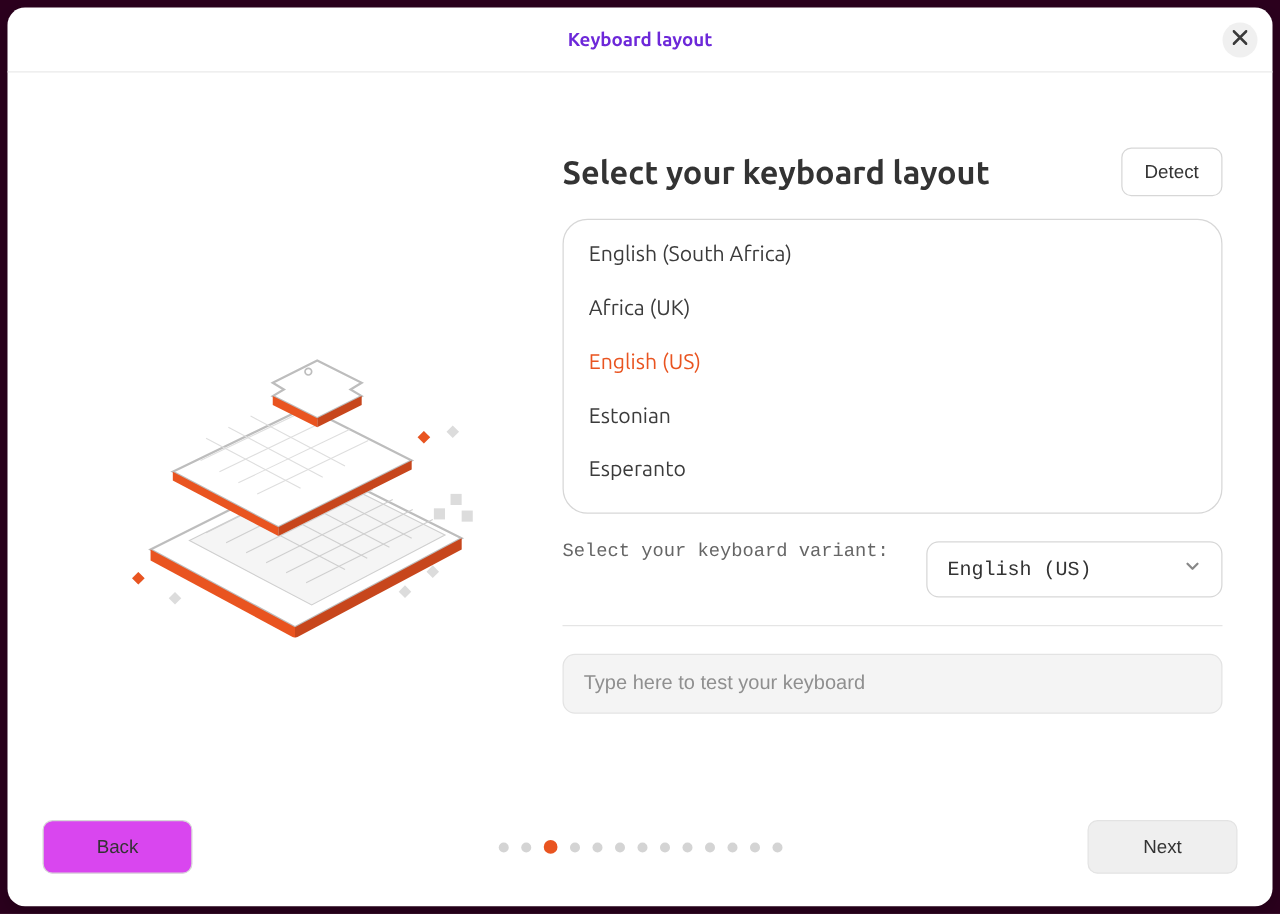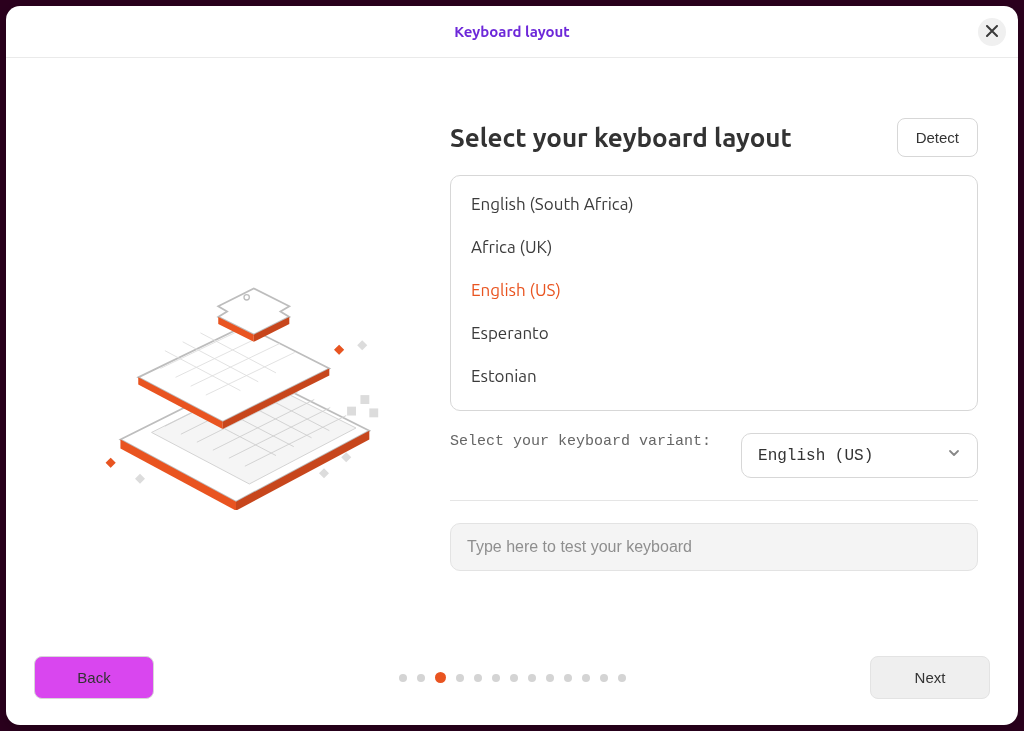--- a/index.html
+++ b/index.html
@@ -85,21 +85,21 @@
       padding: 10px 18px;
       border: 1px solid #d7d7d7;
       background: #fff;
       border-radius: 8px;
       font-size: 15px;
       color: #333;
       cursor: pointer;
     }
     .list {
       border: 1px solid #d7d7d7;
-      border-radius: 10px;
+      border-radius: 20px;
       height: 236px;
       overflow: hidden;
       padding: 6px 0;
     }
     .list-item {
       padding: 12px 20px;
       font-size: 17px;
       color: #3b3b3b;
       cursor: pointer;
     }
@@ -272,22 +272,22 @@
     <div class="main">
       <div class="header-row">
         <h1>Select your keyboard layout</h1>
         <button class="detect-btn">Detect</button>
       </div>
 
       <div class="list">
         <div class="list-item">English (South Africa)</div>
         <div class="list-item">Africa (UK)</div>
         <div class="list-item selected">English (US)</div>
+        <div class="list-item">Estonian</div>
         <div class="list-item">Esperanto</div>
-        <div class="list-item">Estonian</div>
       </div>
 
       <div class="variant-row">
         <span class="lbl">Select your keyboard variant:</span>
         <div class="select">
           <span>English (US)</span>
           <span class="chev">
             <svg width="14" height="14" viewBox="0 0 14 14">
                 <path d="M3 5 L7 9 L11 5" fill="none" stroke="#888" stroke-width="1.8" stroke-linecap="round" stroke-linejoin="round"></path>
               </svg>

